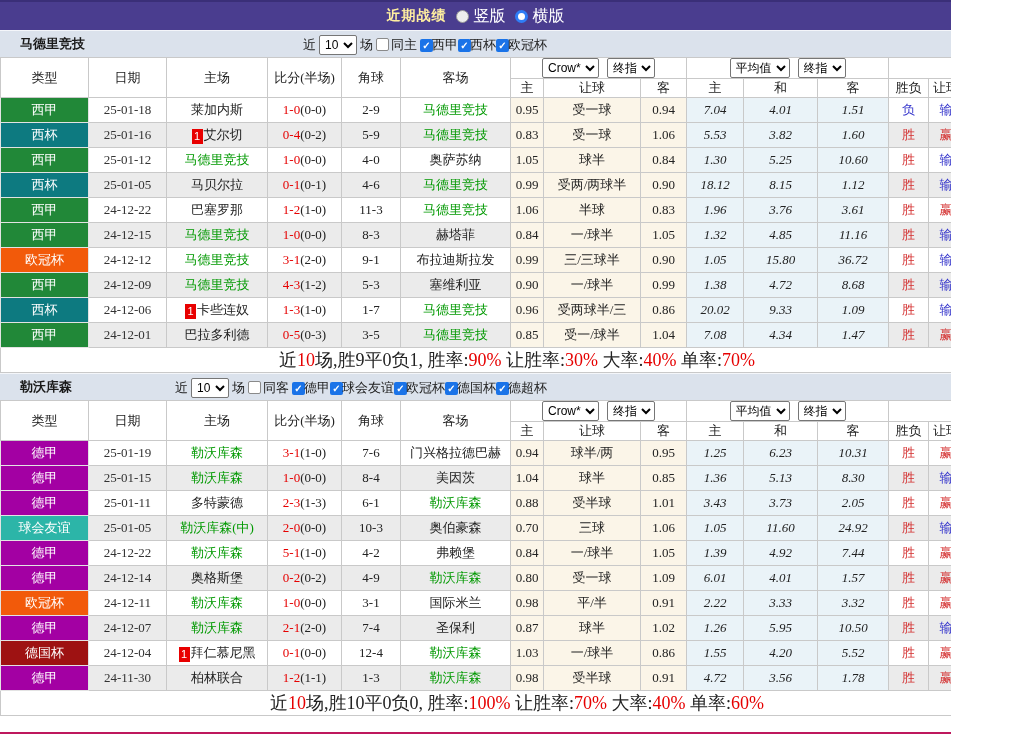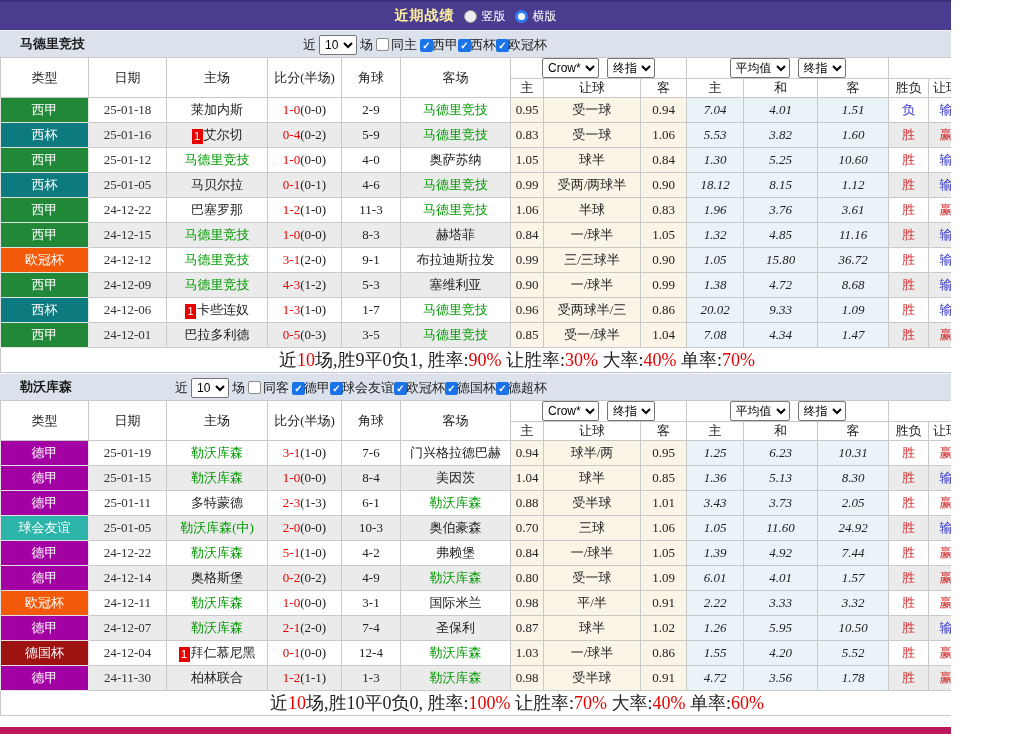--- a/index.html
+++ b/index.html
@@ -1,27 +1,27 @@
 <!DOCTYPE html>
 <html><head>
 <meta charset="utf-8">
 <style>
   html,body{margin:0;padding:0;background:#fff;}
   .page{width:951px;height:734px;box-sizing:border-box;overflow:hidden;
         font-family:"Liberation Serif","DejaVu Serif",serif;
-        border-bottom:7px solid #be185d;background:#fff;}
+        border-bottom:2px solid #be185d;background:#fff;}
   
   .topbar{height:30px;background:#4a3d8f;border-top:2px solid #3a2f78;box-sizing:border-box;
           display:flex;align-items:center;justify-content:center;gap:9px;
           font-family:"Liberation Sans","DejaVu Sans",sans-serif;}
   .topbar .title{color:#ffefa0;font-weight:bold;font-size:14px;letter-spacing:1px;}
   .radio{display:inline-block;border-radius:50%;box-sizing:border-box;cursor:pointer;}
   .radio.off{width:13px;height:13px;background:#ededed;border:1px solid #9a9a9a;}
   .radio.on{width:13px;height:13px;background:#fff;border:3px solid #2f7df6;}
-  .radio-label{color:#fff;font-size:12px;margin-left:-4px;}
+  .radio-label{color:#fff;font-size:16px;margin-left:-4px;}
   
   .secbar{height:27px;background:#dbe2ec;position:relative;display:flex;align-items:center;
           border-top:1px solid #f4f6fa;box-sizing:border-box;}
   .secbar .team-name{margin-left:20px;font-weight:bold;font-size:13px;color:#1a1a1a;
           font-family:"Liberation Sans","DejaVu Sans",sans-serif;}
   .filters{position:absolute;right:404px;top:0;height:27px;display:flex;align-items:center;
            gap:3px;font-size:13px;color:#222;white-space:nowrap;}
   select{font-size:12px;font-family:"Liberation Sans","DejaVu Sans",sans-serif;height:20px;
          border:1px solid #767676;background:#fff;border-radius:2px;padding:0 1px;}
   .cb{width:13px;height:13px;display:inline-flex;align-items:center;justify-content:center;

